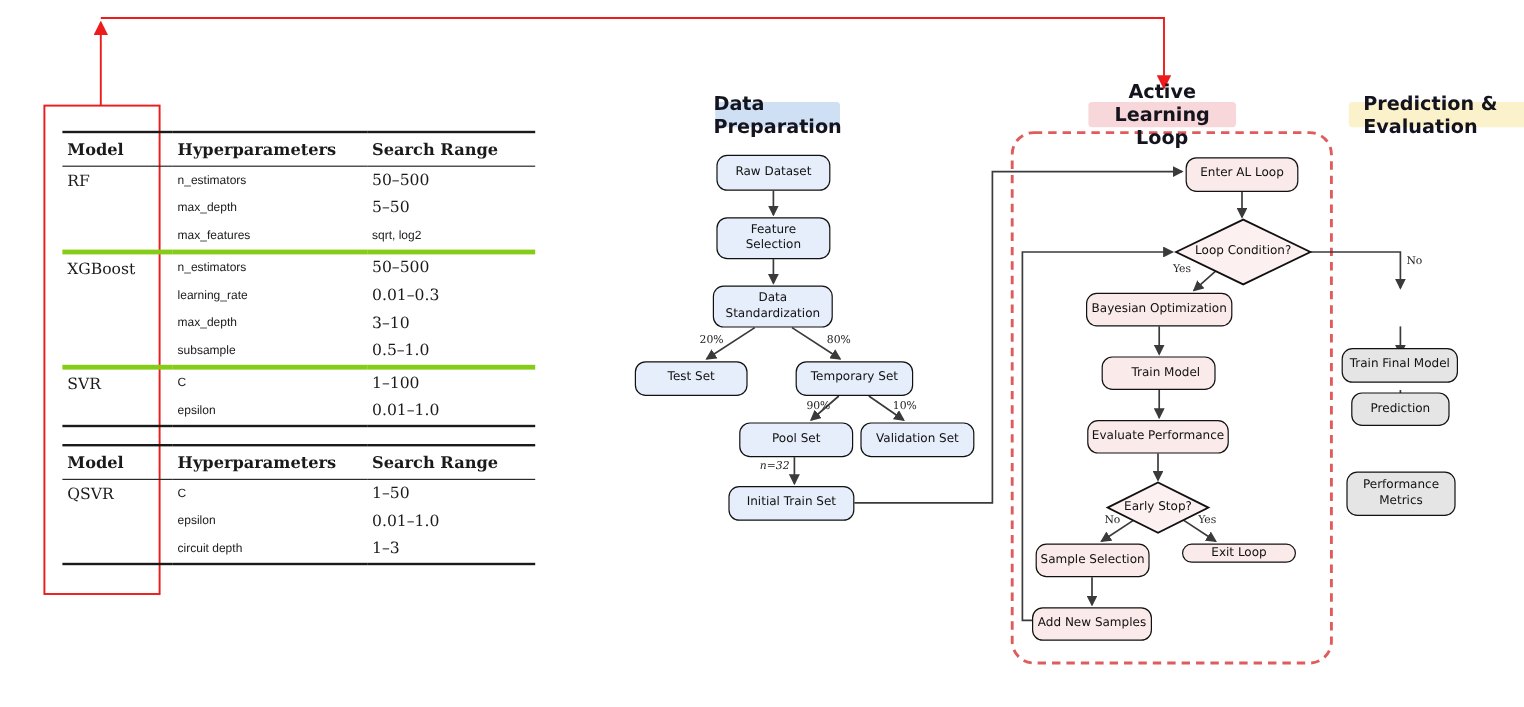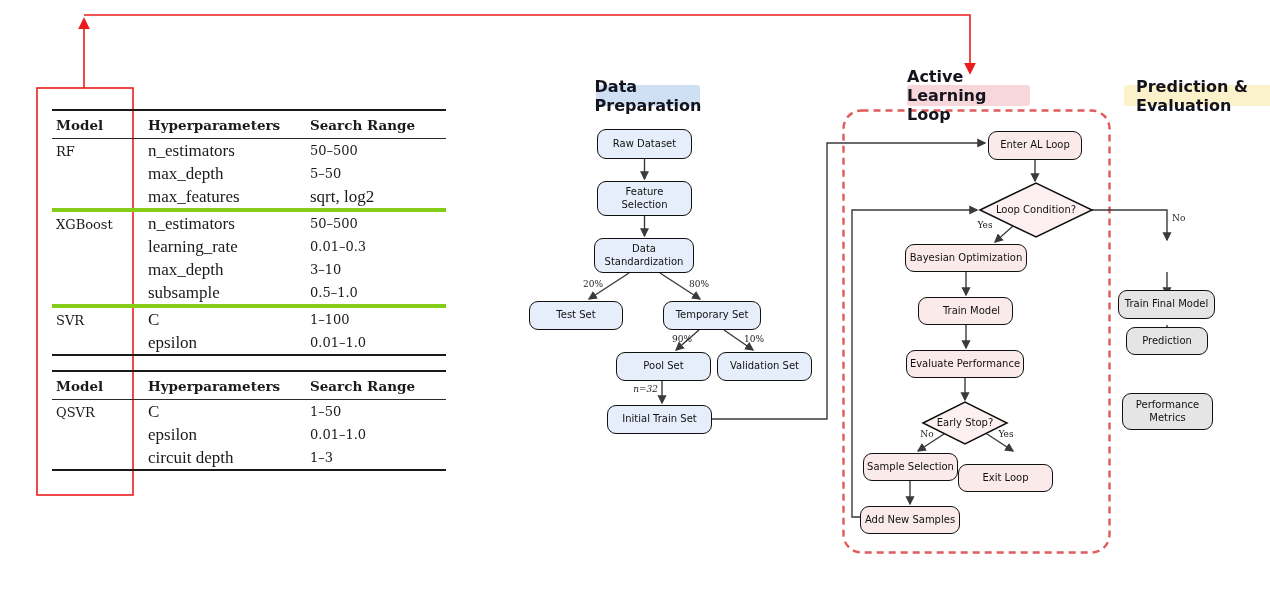--- a/index.html
+++ b/index.html
@@ -9,28 +9,28 @@
 
   
   table.hp{position:absolute;border-collapse:collapse;table-layout:fixed;
            font-family:"DejaVu Serif",serif;font-size:13px;color:#1a1a1a;
            border-top:2px solid #1a1a1a;border-bottom:2px solid #1a1a1a;}
   table.hp th{font-family:"DejaVu Serif",serif;font-size:13.5px;font-weight:bold;
               text-align:left;padding:6px 0 5px 4px;border-bottom:1px solid #2a2a2a;}
   table.hp td{padding:0 0 0 4px;height:23px;line-height:23px;vertical-align:middle;
               white-space:nowrap;overflow:hidden;}
   table.hp td.model{vertical-align:top;padding-top:1px;}
-  table.hp .mono{font-family:Liberation Serif, serif;font-size:17px;}
+  table.hp .mono{font-family:Liberation Sans, sans-serif;font-size:10px;}
   table.hp tr.gsep td{border-top:4px solid #84cc16;margin-top:18px;}
 
   
   .badge{position:absolute;display:flex;align-items:center;justify-content:center;
          font-size:16px;font-weight:bold;color:#14141e;border-radius:3px;}
   .badge.blue{background:#cfe0f5;}
-  .badge.pink{background:#f7d7d9;}
+  .badge.pink{background:#f7d7d9;text-align:center;}
   .badge.yellow{background:#fbf1ca;padding-left:12px;}
 
   .node{position:absolute;display:flex;align-items:center;justify-content:center;
         text-align:center;font-size:10px;color:#111;background:#e6eefb;
         border:1.4px solid #111;border-radius:9px;white-space:pre-line;line-height:1.25;
         padding:0 1px;box-sizing:border-box;}
   .node.pink{background:#fbeaea;}
   .node.yellow{background:#e5e5e5;margin-top:47px;}
 
   .dlabel{position:absolute;text-align:center;font-size:10px;color:#111;white-space:nowrap;}
@@ -192,21 +192,21 @@
   <div class="node" style="left:717px;top:352px;width:95px;height:29px;">Validation Set</div>
   <div class="node" style="left:607px;top:405px;width:105px;height:29px;">Initial Train Set</div>
 
   <div class="node pink" style="left:988px;top:131px;width:94px;height:29px;">Enter AL Loop</div>
   <div class="dlabel" style="left:981px;top:204px;width:110px;">Loop Condition?</div>
   <div class="node pink" style="left:905px;top:244px;width:122px;height:28px;">Bayesian Optimization</div>
   <div class="node pink" style="left:918px;top:297px;width:95px;height:28px;padding-left:13px;">Train Model</div>
   <div class="node pink" style="left:906px;top:350px;width:118px;height:28px;">Evaluate Performance</div>
   <div class="dlabel" style="left:923px;top:417px;width:84px;">Early Stop?</div>
   <div class="node pink" style="left:863px;top:453px;width:95px;height:28px;text-align:center;">Sample Selection</div>
-  <div class="node pink" style="left:958px;top:453px;width:95px;height:28px;margin-top:11px;">Exit Loop</div>
+  <div class="node pink" style="left:985px;top:453px;width:95px;height:16px;">Exit Loop</div>
   <div class="node pink" style="left:860px;top:506px;width:100px;height:28px;">Add New Samples</div>
 
   <div class="node yellow" style="left:1118px;top:243px;width:97px;height:29px;">Train Final Model</div>
   <div class="node yellow" style="left:1126px;top:280px;width:82px;height:28px;">Prediction</div>
   <div class="node yellow" style="left:1122px;top:346px;width:91px;height:37px;">Performance
 Metrics</div>
 
   <div class="elabel" style="left:573px;top:279px;width:40px;">20%</div>
   <div class="elabel" style="left:679px;top:279px;width:40px;">80%</div>
   <div class="elabel" style="left:662px;top:334px;width:40px;">90%</div>

